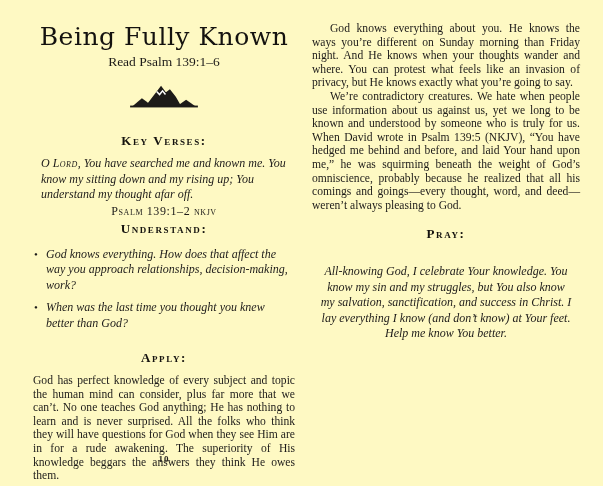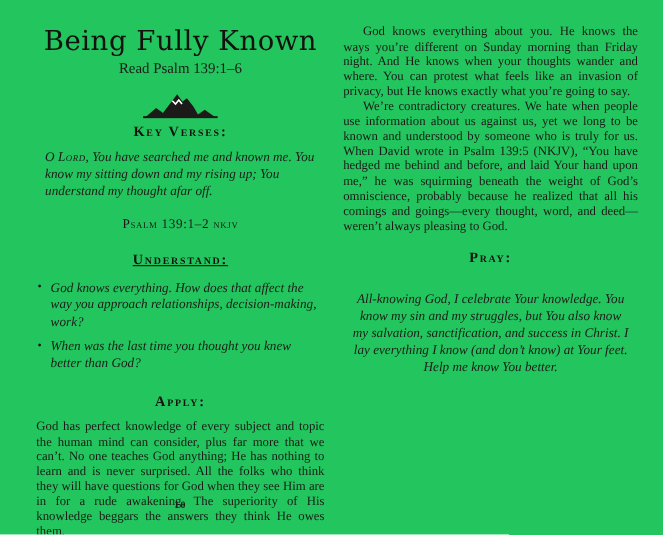--- a/index.html
+++ b/index.html
@@ -1,19 +1,19 @@
 <!DOCTYPE html>
 <html><head>
 <meta charset="utf-8">
 <style>
   html,body{margin:0;padding:0;background:#fff;}
   .spread{
     position:relative;
     width:603px;height:486px;
-    background:#22c55e;
+    background:#fef9c3;
     color:#1d1b19;
     font-family:"Liberation Serif","DejaVu Serif",serif;
     overflow:hidden;
   }
   .page{position:absolute;top:0;height:486px;}
   .page.left{left:33px;width:262px;}
   .page.right{left:312px;width:268px;}
 
   .title{
     margin:22px 0 0 0;
@@ -34,35 +34,35 @@
 
   .sec{
     margin:0;
     text-align:center;
     font-size:13px;
     font-weight:600;
     font-variant:small-caps;
     letter-spacing:1.6px;
     color:#15130f;
   }
-  .sec.key{margin-top:0;}
-  .sec.understand{margin-top:17px;text-decoration:underline;}
+  .sec.key{margin-top:21px;}
+  .sec.understand{margin-top:2px;}
   .sec.apply{margin-top:19px;}
   .sec.pray{margin-top:14px;}
 
   .verse{
     margin:7px auto 0 auto;
     width:246px;
     font-style:italic;
     font-size:12px;
     line-height:15.5px;
   }
   .verse .smallcaps{font-variant:small-caps;letter-spacing:0.5px;}
   .attr{
-    margin:14px 0 0 0;
+    margin:1px 0 0 0;
     text-align:center;
     font-variant:small-caps;
     font-size:12px;
     letter-spacing:0.6px;
   }
 
   ul.bullets{
     margin:10px 0 0 0;
     padding:0 0 0 13px;
     list-style:none;

